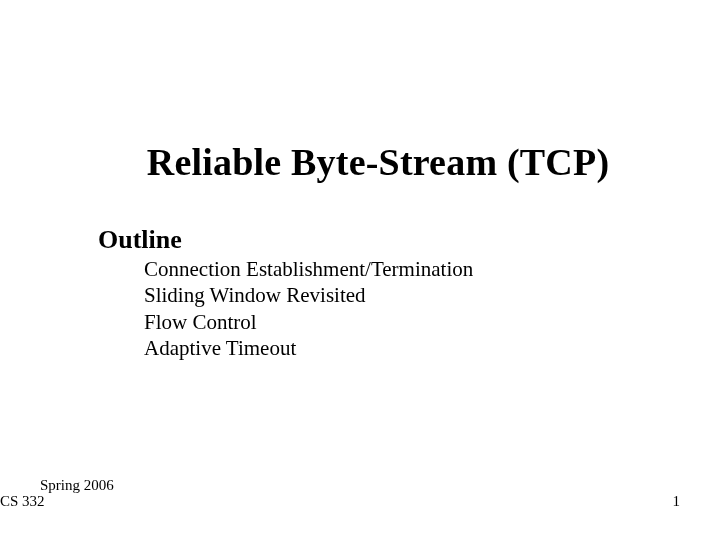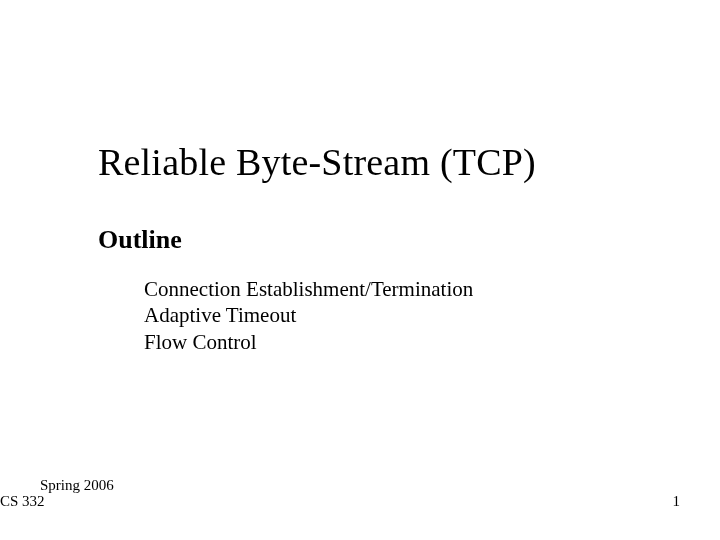--- a/index.html
+++ b/index.html
@@ -8,33 +8,34 @@
     position: relative;
     width: 720px;
     height: 540px;
   }
   .title {
     position: absolute;
     top: 140px;
     left: 98px;
     width: 560px;
     font-size: 38px;
-    font-weight: 400;
+    font-weight: 700;
     letter-spacing: 0.2px;
+    text-align: center;
   }
   .outline-label {
     position: absolute;
     top: 225px;
     left: 98px;
     font-size: 26px;
     font-weight: 700;
   }
   .outline-list {
     position: absolute;
-    top: 276px;
+    top: 256px;
     left: 144px;
     font-size: 21px;
     line-height: 1.25;
     font-weight: 400;
   }
   .outline-list div { white-space: nowrap; }
   .footer {
     position: absolute;
     bottom: 30px;
     left: 0;
@@ -64,22 +65,23 @@
 <body>
 
 <div class="slide">
 
   <div class="title">Reliable Byte-Stream (TCP)</div>
 
   <div class="outline-label">Outline</div>
 
   <div class="outline-list">
     <div>Connection Establishment/Termination</div>
+    <div>Sliding Window Revisited</div>
+    <div>Flow Control</div>
     <div>Adaptive Timeout</div>
-    <div>Flow Control</div>
   </div>
 
   <div class="footer">
     <span class="footer-left">Spring 2006</span>
     <span class="footer-center">CS 332</span>
     <span class="footer-right">1</span>
   </div>
 
 </div>
 

